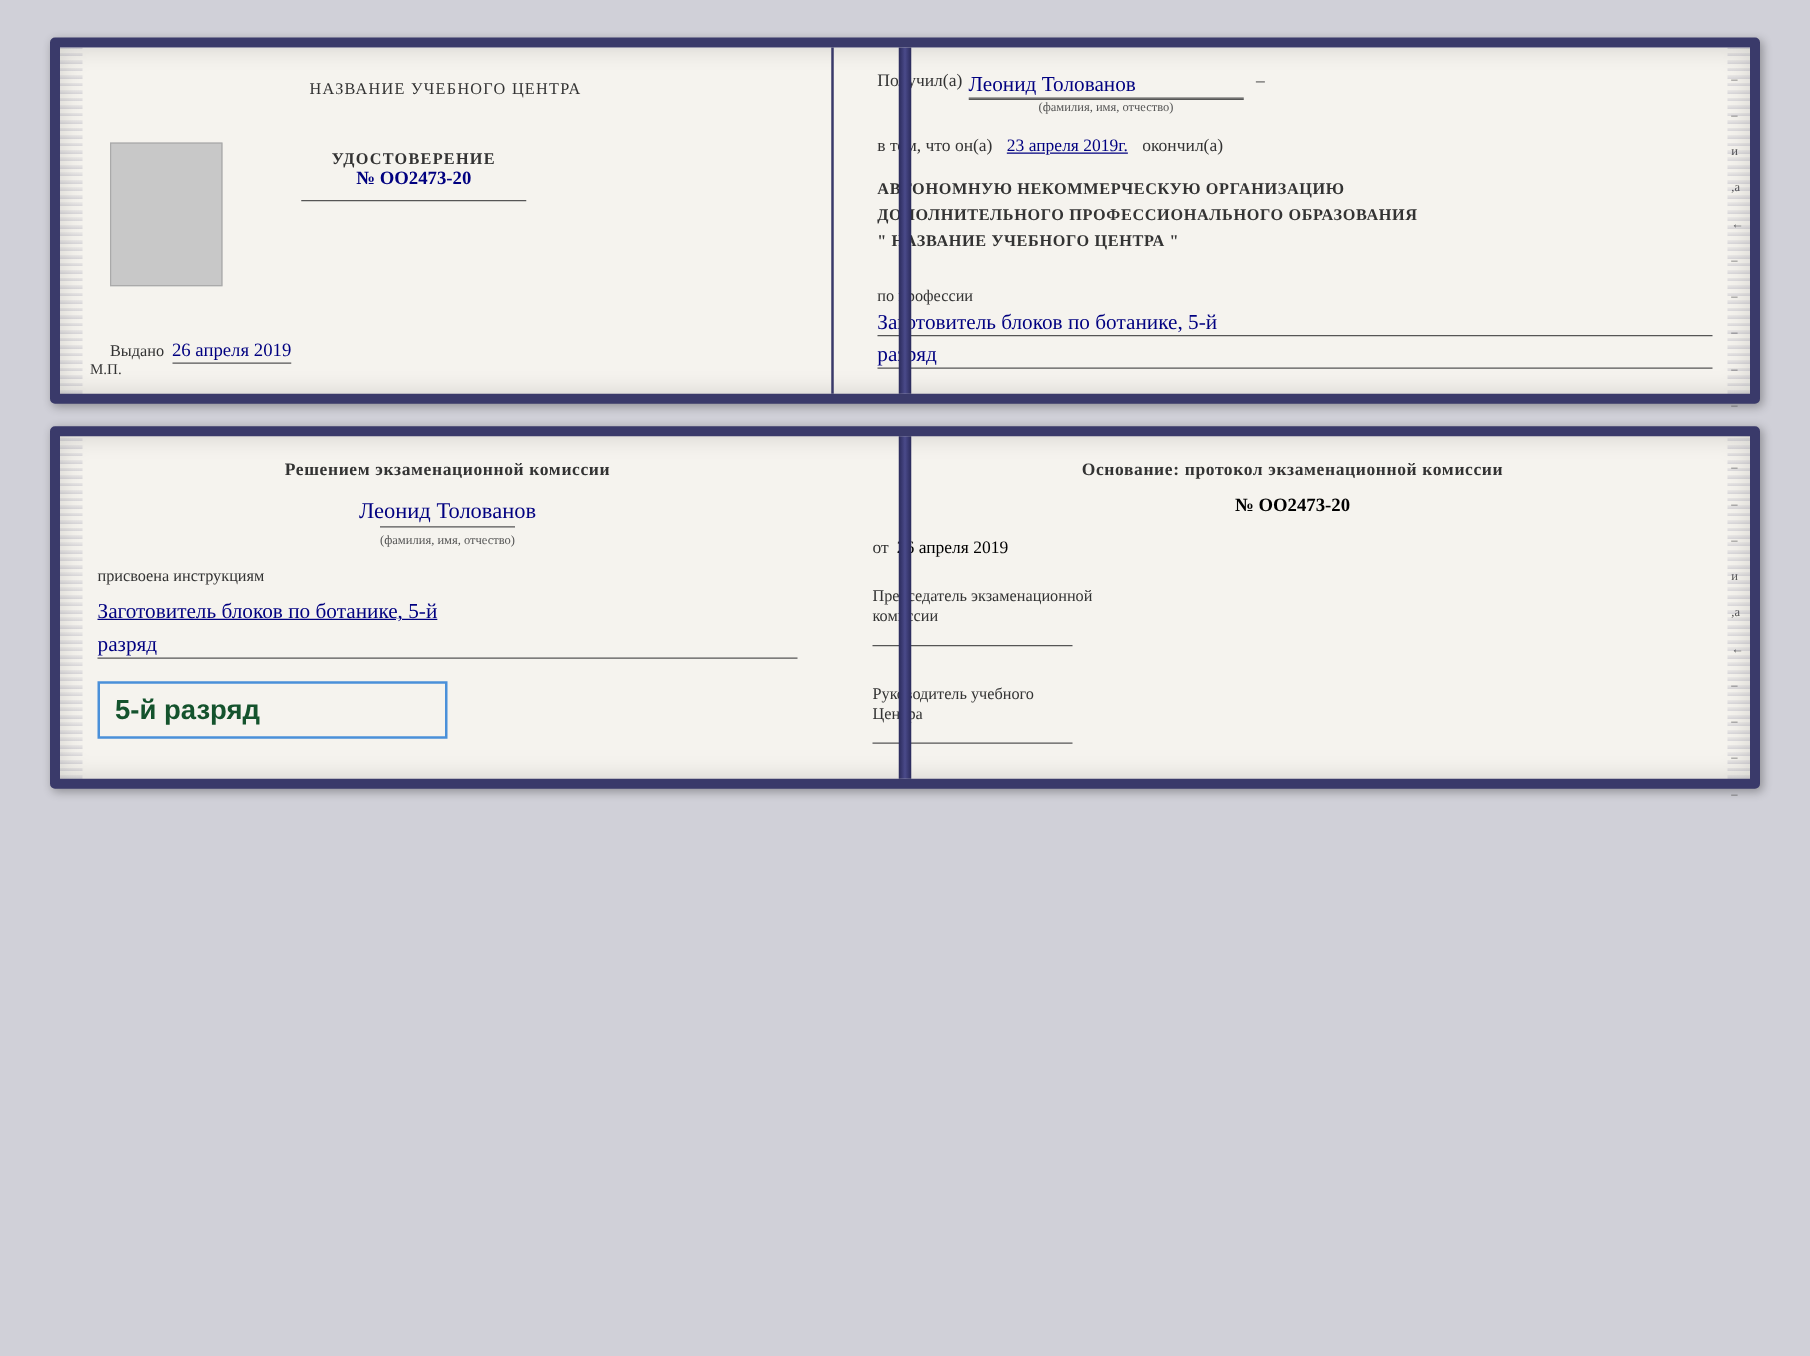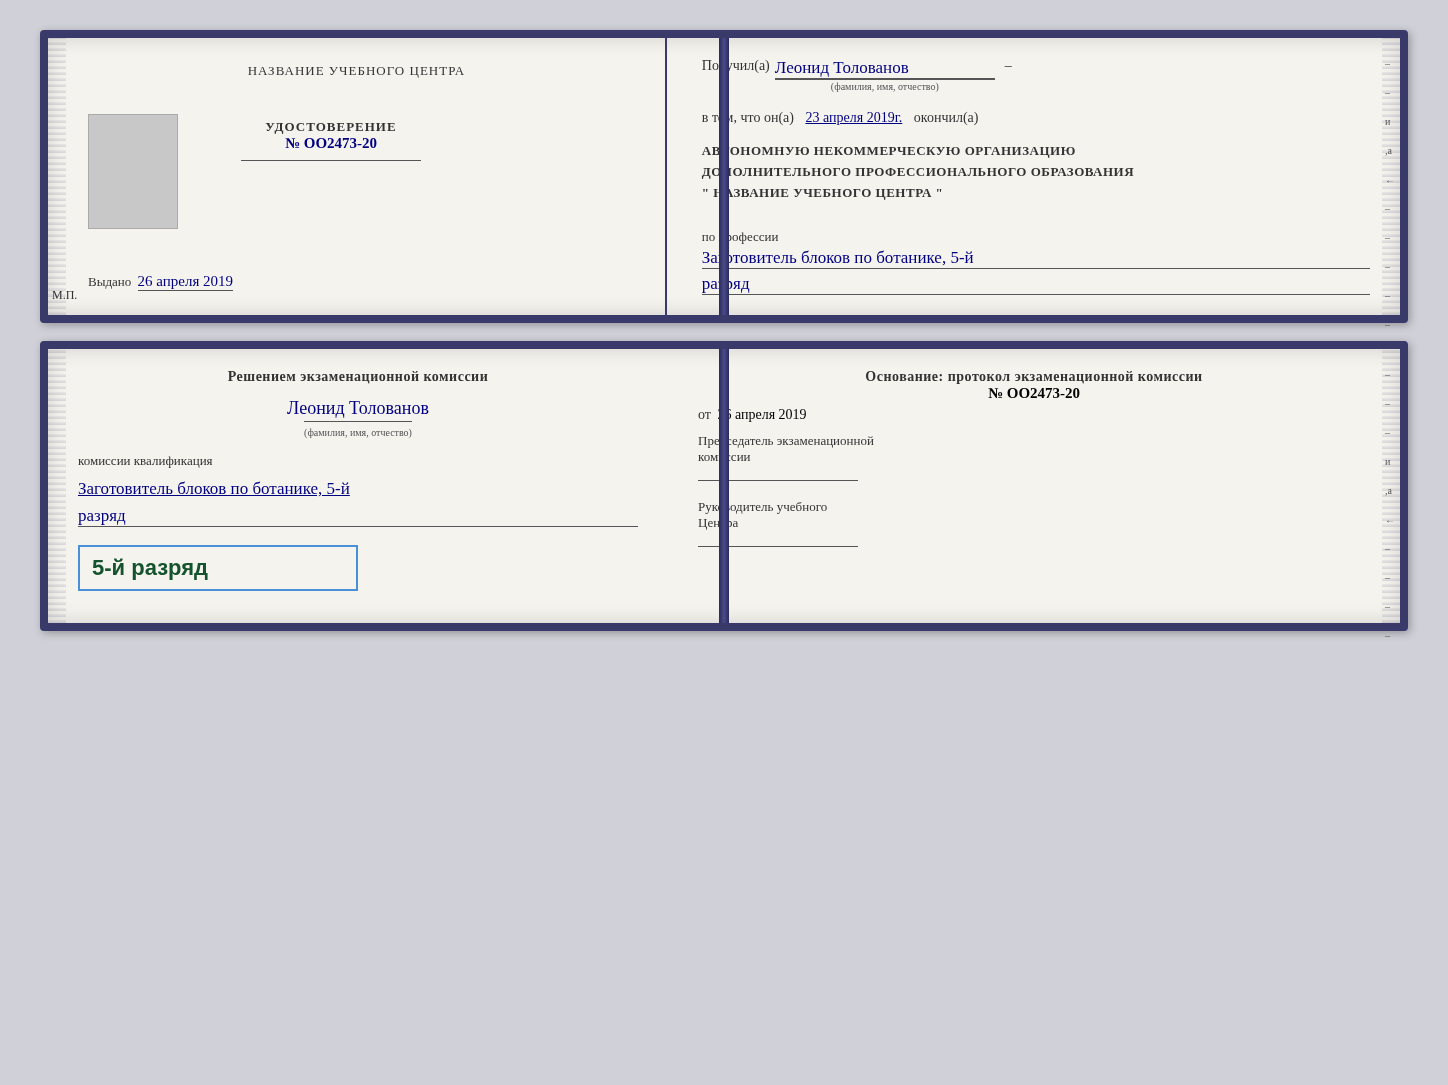--- a/index.html
+++ b/index.html
@@ -145,21 +145,21 @@
       color: #333;
       margin-top: auto;
       align-self: flex-start;
       margin-left: 10px;
     }
 
     .mp-label {
       font-size: 12px;
       position: absolute;
       bottom: 12px;
-      left: 4px;
+      left: 24px;
       color: #333;
     }
 
     .handwritten {
       font-family: 'Segoe Script', 'Comic Sans MS', cursive;
       color: #000080;
       font-size: 17px;
     }
 
     .fio-label {
@@ -234,21 +234,21 @@
       display: flex;
       flex-direction: column;
       gap: 8px;
     }
 
     .bottom-right {
       flex: 1.2;
       padding: 20px 30px 20px 35px;
       display: flex;
       flex-direction: column;
-      gap: 0;
+      gap: 12px;
     }
 
     .resheniem-text {
       font-size: 14px;
       color: #333;
       text-align: center;
       font-weight: bold;
       letter-spacing: 0.5px;
     }
 
@@ -434,21 +434,21 @@
     <div class="bottom-left">
       <div class="resheniem-text">Решением экзаменационной комиссии</div>
 
       <div style="display:flex;flex-direction:column;align-items:center; margin-top:5px;">
         <span class="fio-handwritten">Леонид Толованов</span>
         <div class="fio-underline">
           <span style="font-size:10px;color:#555;">(фамилия, имя, отчество)</span>
         </div>
       </div>
 
-      <div class="prisvoena-text">комиссии квалификация</div>
+      <div class="prisvoena-text">присвоена инструкциям</div>
 
       <div>
         <span class="kvalif-handwritten">Заготовитель блоков по ботанике, 5-й</span>
         <span class="razryad-handwritten">разряд</span>
       </div>
 
       <div class="stamp-box">
         <div class="stamp-main">5-й разряд</div>
       </div>
     </div>

